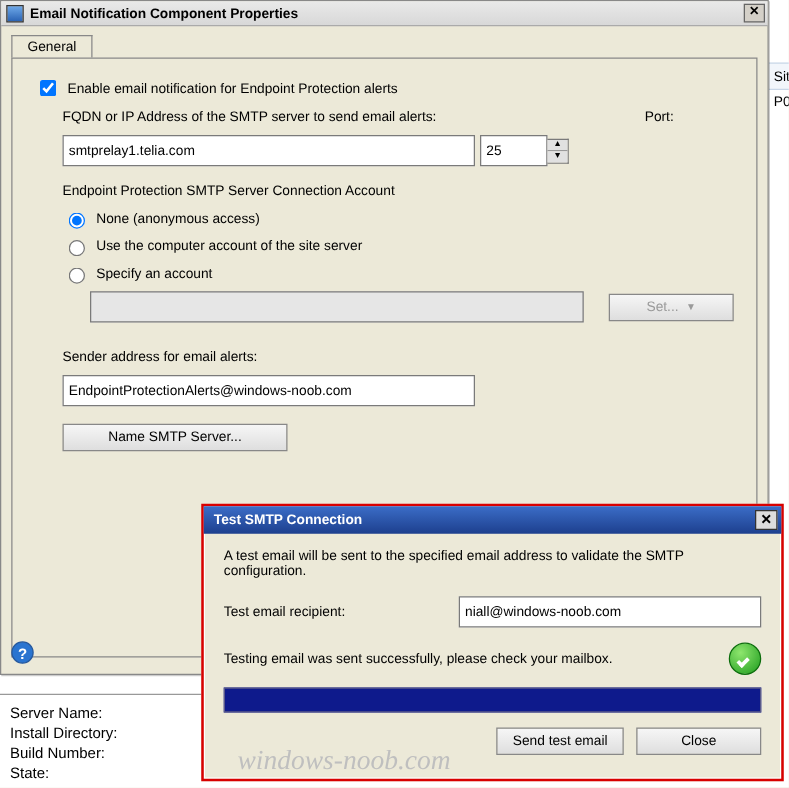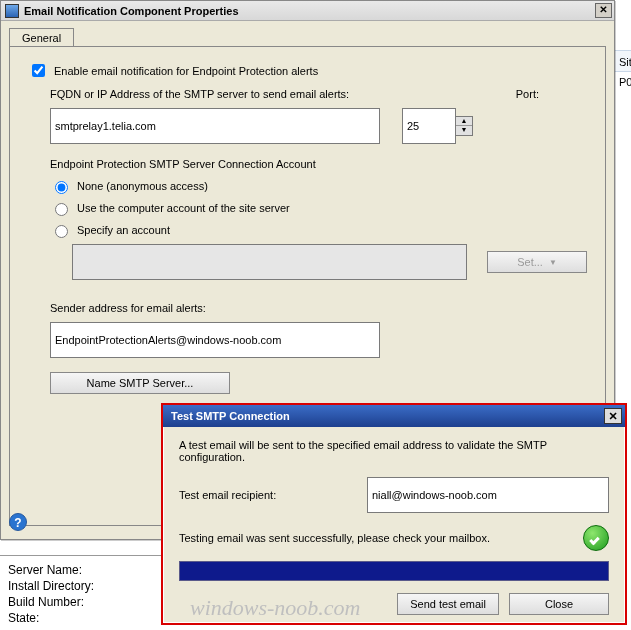--- a/index.html
+++ b/index.html
@@ -73,28 +73,28 @@
     background: #ece9d8;
     padding: 14px 18px 10px 18px;
     height: 480px;
     position: relative;
   }
   .row { margin-bottom: 8px; }
   .checkbox-line { display:flex; align-items:center; gap:6px; }
   .indent { margin-left: 22px; }
   input[type=text] {
     font: 11px Tahoma, sans-serif;
-    height: 36px;
+    height: 25px;
     border: 1px solid #7a7a7a;
     background: #fff;
     padding: 0 4px;
   }
   input[disabled] { background:#e6e6e6; color:#888; }
   .fqdn-input { width: 330px; }
-  .port-wrap { display:inline-flex; align-items:center; margin-left: 22px; }
+  .port-wrap { display:inline-flex; align-items:center; margin-left: 4px; }
   .port-input { width: 54px; }
   .spinner {
     display: inline-flex; flex-direction: column;
     border: 1px solid #7a7a7a; border-left:none; height:20px;
   }
   .spinner div {
     width: 16px; height: 9px; font-size:7px; line-height:8px;
     text-align:center; background:#e1e1e1; cursor:pointer;
   }
   .spinner div:first-child { border-bottom:1px solid #999; }

